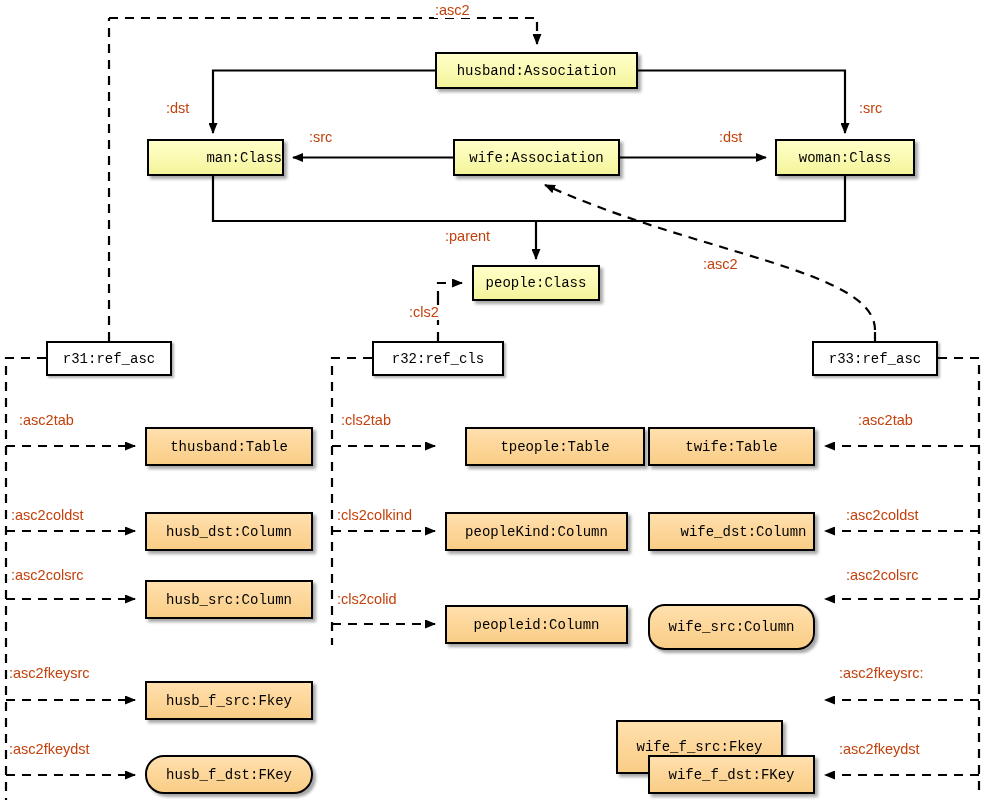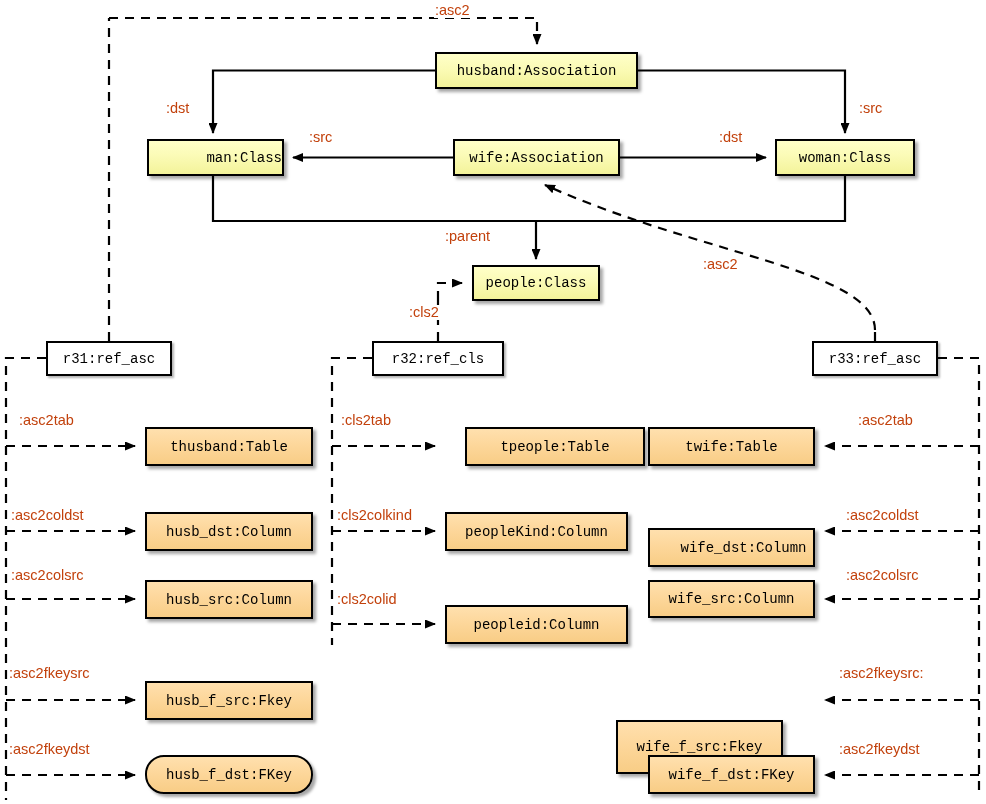--- a/index.html
+++ b/index.html
@@ -112,30 +112,30 @@
       </div>
       <div class="node orange" style="left: 648px; top: 427px; width: 167px; height: 39px;">
         <span>twife:Table</span>
       </div>
       <div class="node orange" style="left: 145px; top: 512px; width: 168px; height: 39px;">
         <span>husb_dst:Column</span>
       </div>
       <div class="node orange" style="left: 445px; top: 512px; width: 183px; height: 39px;">
         <span>peopleKind:Column</span>
       </div>
-      <div class="node orange" style="left: 648px; top: 528px; width: 167px; height: 39px; padding-left: 24px;">
+      <div class="node orange" style="left: 648px; top: 512px; width: 167px; height: 39px; padding-left: 24px;">
         <span>wife_dst:Column</span>
       </div>
       <div class="node orange" style="left: 145px; top: 580px; width: 168px; height: 39px;">
         <span>husb_src:Column</span>
       </div>
       <div class="node orange" style="left: 445px; top: 605px; width: 183px; height: 39px;">
         <span>peopleid:Column</span>
       </div>
-      <div class="node orange" style="left: 648px; top: 580px; width: 167px; height: 38px;">
+      <div class="node orange" style="left: 648px; top: 604px; width: 167px; height: 46px; border-radius: 17px;">
         <span>wife_src:Column</span>
       </div>
       <div class="node orange" style="left: 145px; top: 681px; width: 168px; height: 39px;">
         <span>husb_f_src:Fkey</span>
       </div>
       <div class="node orange" style="left: 616px; top: 681px; width: 167px; height: 54px; margin-top: 39px;">
         <span>wife_f_src:Fkey</span>
       </div>
       <div class="node orange" style="left: 145px; top: 755px; width: 168px; height: 39px; border-radius: 19px;">
         <span>husb_f_dst:FKey</span>

